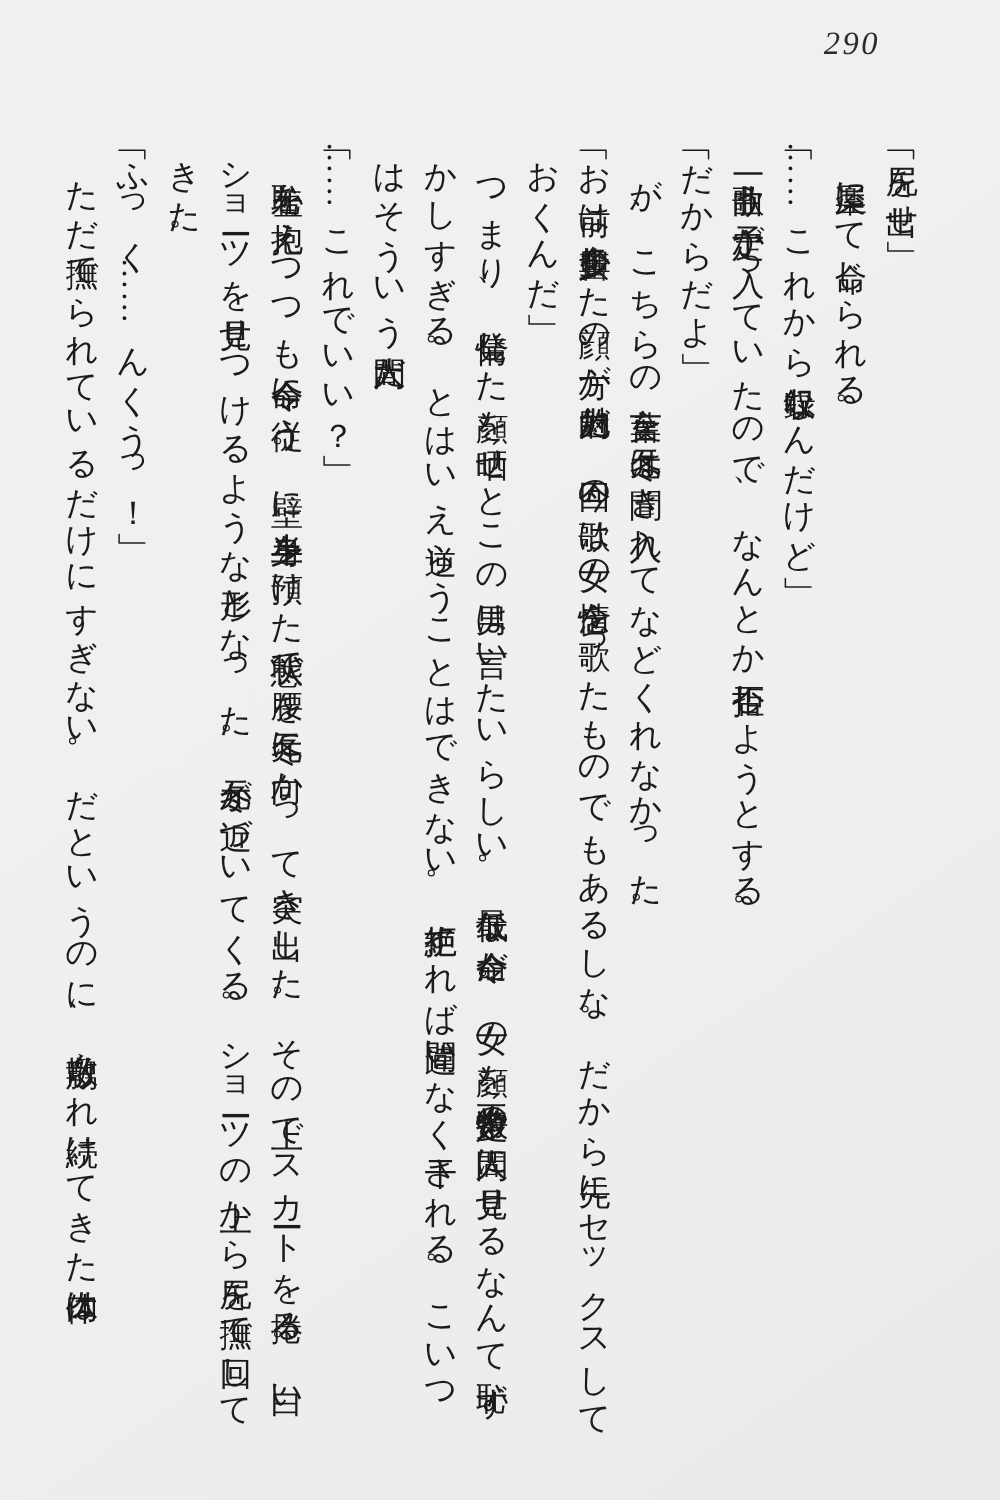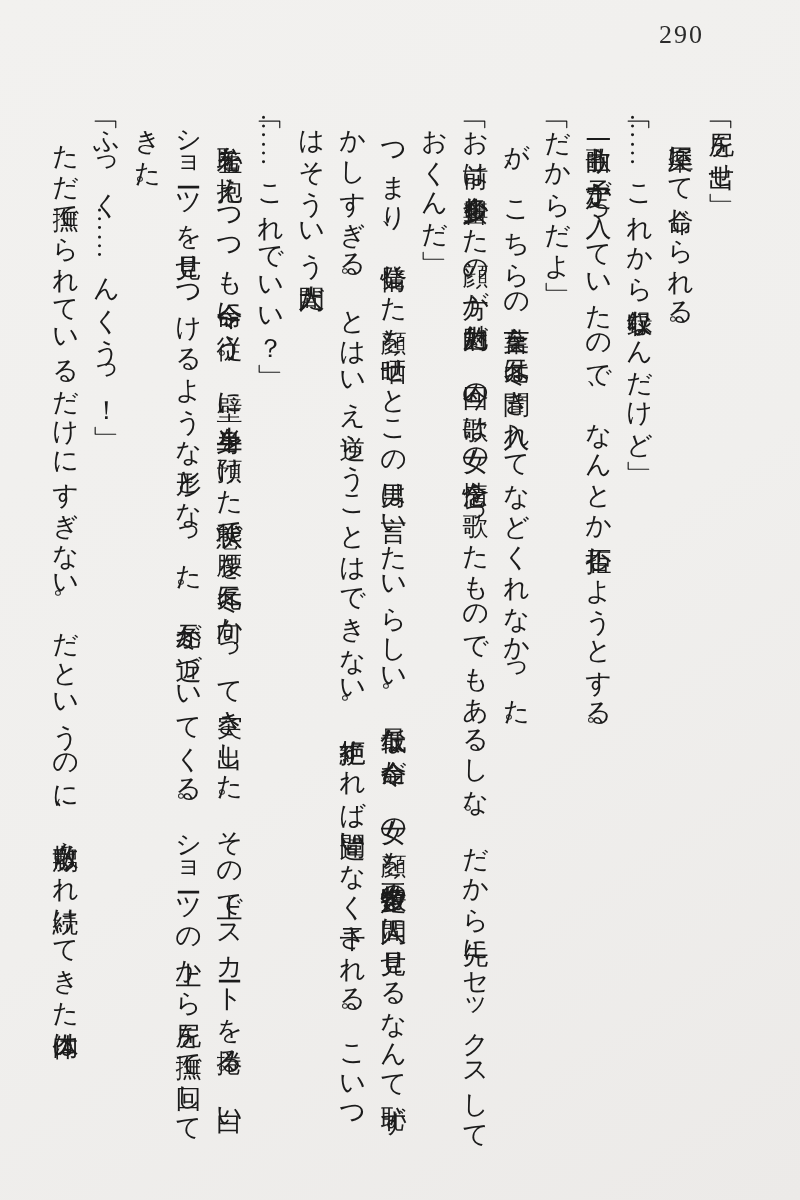--- a/index.html
+++ b/index.html
@@ -13,20 +13,21 @@
     height: 1200px;
     overflow: hidden;
     background: linear-gradient(145deg, #f2f1ef 0%, #f0efed 55%, #eceae8 100%);
     font-family: "Liberation Serif", "DejaVu Serif", serif;
     color: #1b1b1b;
   }
   .page-number {
     position: absolute;
     top: 20px;
     right: 96px;
+    font-style: italic;
     font-size: 26px;
     letter-spacing: 2px;
     color: #2b2b2b;
     font-family: "Liberation Serif", "DejaVu Serif", serif;
   }
   .text-block {
     position: absolute;
     top: 112px;
     right: 58px;
     height: 1032px;

